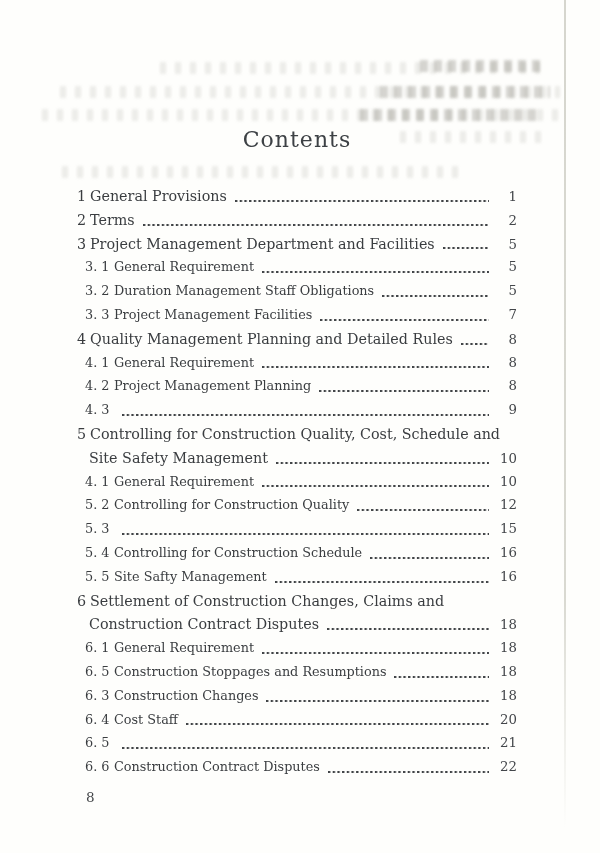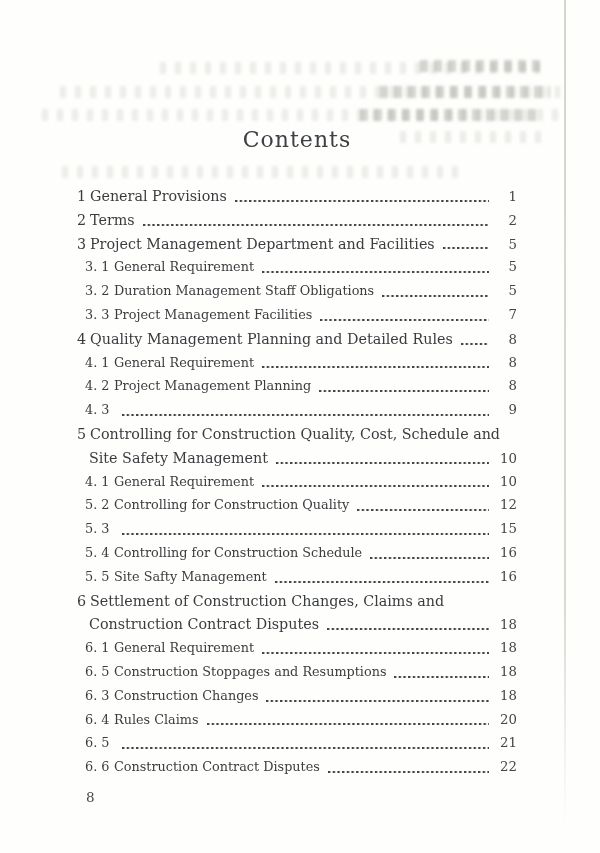--- a/index.html
+++ b/index.html
@@ -211,21 +211,21 @@
 
   <div class="row lvl2">
     <span class="num">6. 3</span>
     <span class="ttl">Construction Changes</span>
     <span class="leader"></span>
     <span class="pg">18</span>
   </div>
 
   <div class="row lvl2">
     <span class="num">6. 4</span>
-    <span class="ttl">Rules Claims</span>
+    <span class="ttl">Cost Staff</span>
     <span class="leader"></span>
     <span class="pg">20</span>
   </div>
 
   <div class="row lvl2">
     <span class="num">6. 5</span>
     <span class="leader"></span>
     <span class="pg">21</span>
   </div>
 

